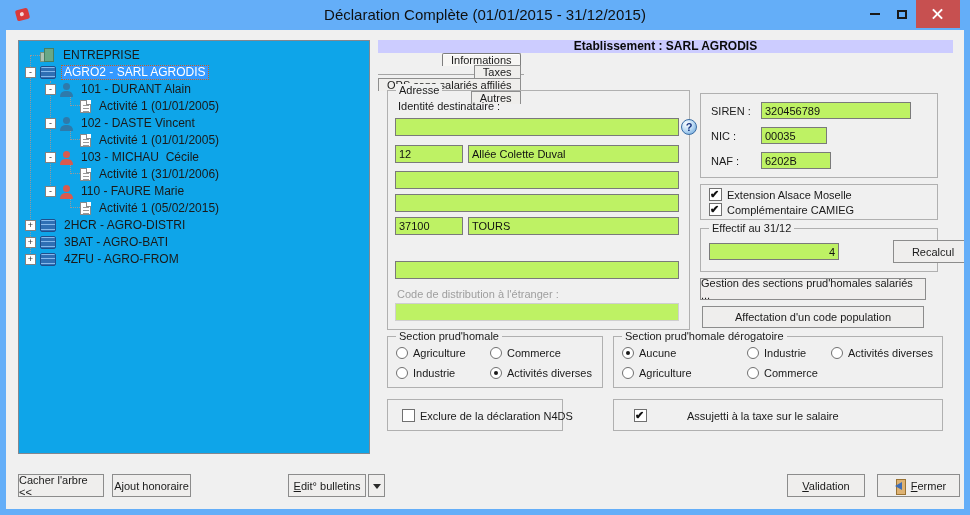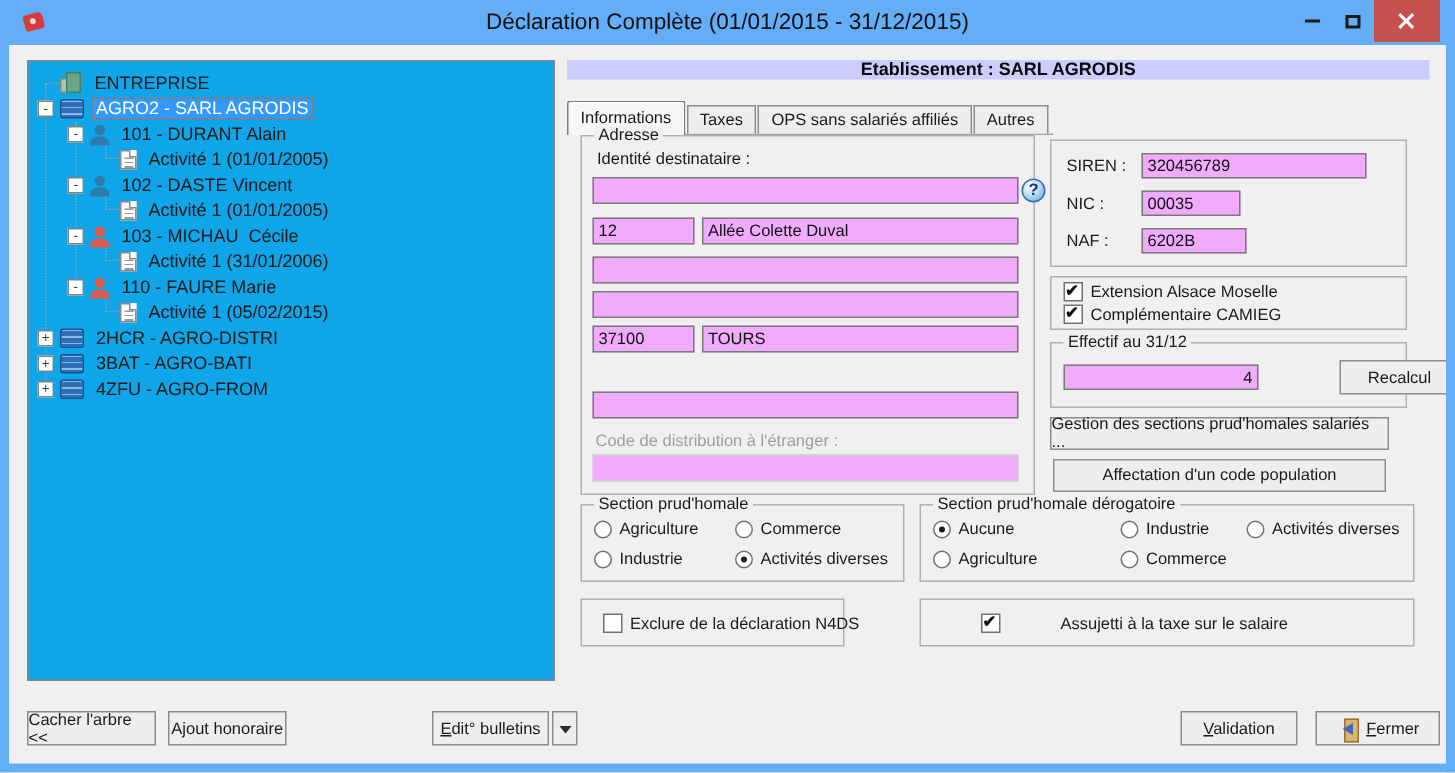--- a/index.html
+++ b/index.html
@@ -40,28 +40,28 @@
   .icon-person{width:13px;height:14px;position:relative;}
   .icon-person::before{content:"";position:absolute;left:3px;top:0;width:7px;height:7px;border-radius:50%;}
   .icon-person::after{content:"";position:absolute;left:0;bottom:0;width:13px;height:6px;border-radius:6px 6px 1px 1px;}
   .icon-person.blue::before,.icon-person.blue::after{background:#2E7AAB;}
   .icon-person.red::before,.icon-person.red::after{background:#D95A4E;}
   .icon-doc{width:11px;height:13px;background:#fff;border:1px solid #8a8a8a;position:relative;}
   .icon-doc::before{content:"";position:absolute;top:-1px;right:-1px;width:4px;height:4px;background:#fff;border-left:1px solid #8a8a8a;border-bottom:1px solid #8a8a8a;}
   .icon-doc::after{content:"";position:absolute;left:2px;top:4px;width:6px;height:7px;background:repeating-linear-gradient(180deg,#9a9a9a 0 1px,transparent 1px 3px);}
   
   .esthdr{position:absolute;left:378px;top:40px;width:575px;height:13px;background:#CCCCFF;font-size:12px;font-weight:bold;text-align:center;line-height:13px;color:#0a0a0a;}
-  .tabs{position:absolute;left:378px;top:53px;height:37px;display:flex;align-items:flex-end;border-bottom:1px solid #A5A5A5;padding-right:2px;}
+  .tabs{position:absolute;left:378px;top:53px;height:22px;display:flex;align-items:flex-end;border-bottom:1px solid #A5A5A5;padding-right:2px;flex-direction:column;}
   .tab{height:19px;border:1px solid #8E8E8E;border-bottom:none;background:#EFEEEC;font-size:11px;display:flex;align-items:center;padding:0 8px;margin-right:1px;color:#1a1a1a;cursor:pointer;}
   .tab.active{height:23px;background:#F7F6F4;border-radius:2px 2px 0 0;margin-bottom:-1px;border-color:#7E7E7E;box-shadow:inset 0 1px 0 #fff;}
   .gbox{position:absolute;border:1px solid #B0B0B0;}
   .legend{position:absolute;top:-7px;left:8px;background:#F0F0F0;padding:0 3px;font-size:11px;color:#1a1a1a;line-height:12px;}
   .lbl{position:absolute;font-size:11px;color:#1a1a1a;white-space:nowrap;}
   .lbl.dis{color:#9E9E9E;}
-  .inp{position:absolute;height:18px;border:1px solid #7A7A7A;background:#f0abfc;font-size:11px;padding:1px 3px;color:#111;}
+  .inp{position:absolute;height:18px;border:1px solid #7A7A7A;background:#bef264;font-size:11px;padding:1px 3px;color:#111;}
   .inp.dis{border-color:#CFCFCF;}
   .inp.num{text-align:right;}
   .help{position:absolute;width:16px;height:16px;border-radius:50%;background:radial-gradient(circle at 35% 30%,#ffffff,#BFDDF5 45%,#5E9BD6);border:1px solid #3B6EA5;display:flex;align-items:center;justify-content:center;font-size:11px;font-weight:bold;color:#16337F;cursor:pointer;}
   .opt{position:absolute;display:flex;align-items:center;gap:5px;font-size:11px;color:#1a1a1a;white-space:nowrap;cursor:pointer;}
   .radio{width:12px;height:12px;border:1px solid #707070;border-radius:50%;background:#fff;position:relative;flex:none;}
   .radio.sel::after{content:"";position:absolute;left:3px;top:3px;width:4px;height:4px;border-radius:50%;background:#1a1a1a;}
   .cb{width:13px;height:13px;border:1px solid #707070;background:#fff;position:relative;flex:none;font-size:11px;line-height:11px;text-align:center;color:#111;font-weight:bold;}
   .cb.checked::after{content:"\2714";position:absolute;left:0px;top:0px;}
   .btn{position:absolute;background:#EFEEED;border:1px solid #8C8C8C;font-size:11px;display:flex;align-items:center;justify-content:center;color:#1a1a1a;cursor:pointer;}
   .btn .bl{display:inline-block;}
@@ -278,21 +278,21 @@
     </label>
   </div>
 
   <div class="gbox" style="left:387px;top:399px;width:176px;height:32px;">
     <label class="opt" style="left:14px;top:9px;">
       <span class="cb"></span>
       <span>Exclure de la déclaration N4DS</span>
     </label>
   </div>
   <div class="gbox" style="left:613px;top:399px;width:330px;height:32px;">
-    <label class="opt" style="left:40px;top:9px;gap:40px;">
+    <label class="opt" style="left:20px;top:9px;gap:40px;">
       <span class="cb checked"></span>
       <span>Assujetti à la taxe sur le salaire</span>
     </label>
   </div>
 
   <div class="btn" style="left:18px;top:474px;width:86px;height:23px;">
       <span class="bl">Cacher l'arbre &lt;&lt;</span>
     </div>
   <div class="btn" style="left:112px;top:474px;width:79px;height:23px;">
       <span class="bl">Ajout honoraire</span>

